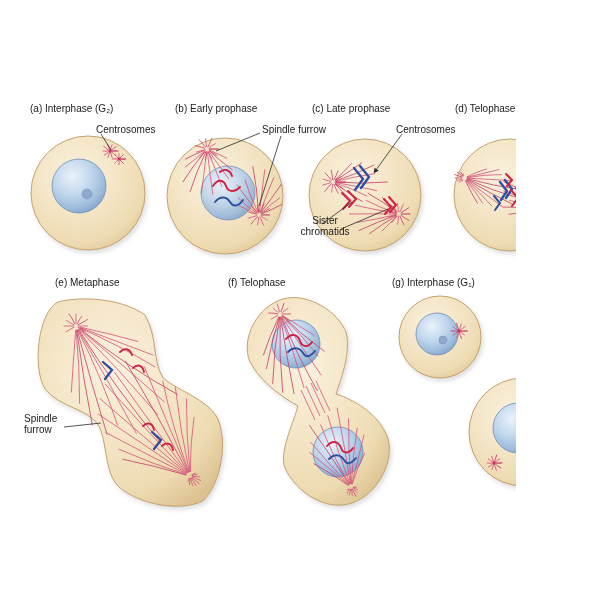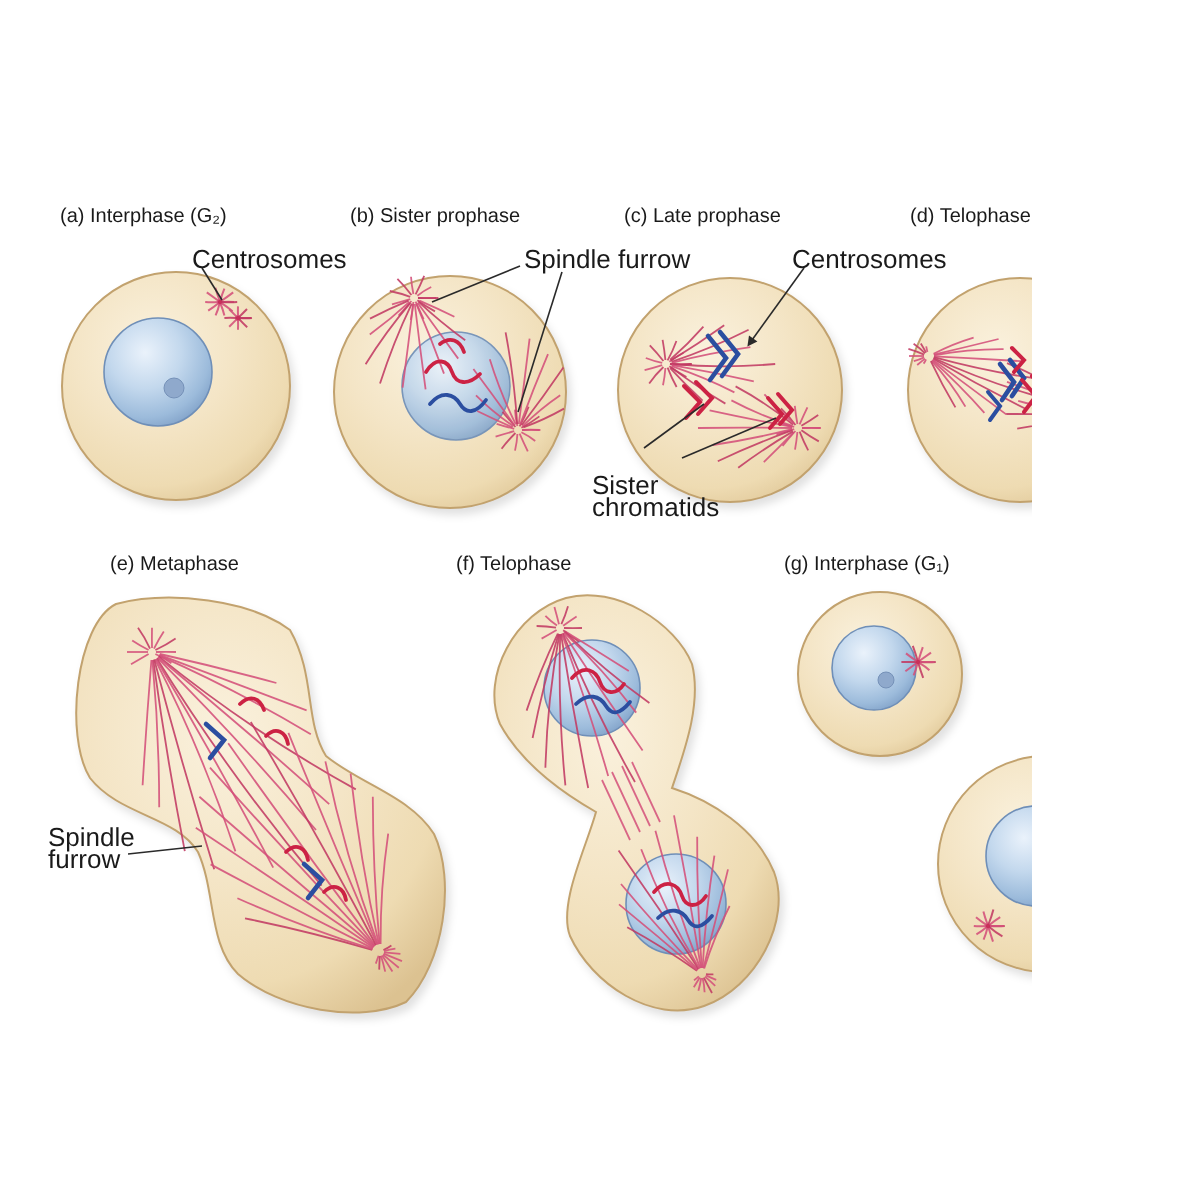--- a/index.html
+++ b/index.html
@@ -1,20 +1,20 @@
 <!DOCTYPE html>
 <html><head>
 <meta charset="utf-8">
 <style>
   html,body{margin:0;padding:0;background:#ffffff;}
   #stage{position:relative;width:516px;height:600px;background:#ffffff;overflow:hidden;
          font-family:"Liberation Sans", sans-serif;color:#1a1a1a;}
   #canvas{position:absolute;left:0;top:0;}
   .plabel{position:absolute;font-size:10px;line-height:12px;white-space:nowrap;}
-  .alabel{position:absolute;font-size:13px;line-height:11px;}
+  .alabel{position:absolute;font-size:10px;line-height:11px;}
   .cellshape{filter:drop-shadow(2px 3px 2px rgba(0,0,0,0.12));}
 </style>
 </head>
 <body>
 
 <div id="stage">
 
 <svg id="canvas" width="600" height="600" viewBox="0 0 600 600">
   <defs>
     <radialGradient id="cellGrad" cx="40%" cy="33%" r="78%">
@@ -374,26 +374,26 @@
     <line x1="281" y1="136" x2="259" y2="206"></line>
     <line x1="402" y1="134" x2="376" y2="170"></line>
     <polygon points="373.7,173.2 374.5,167.7 378.7,170.7" fill="#2a2a2a" stroke="none"></polygon>
     <line x1="322" y1="224" x2="352" y2="202"></line>
     <line x1="341" y1="229" x2="388" y2="209"></line>
     <line x1="64" y1="427" x2="101" y2="423"></line>
   </g>
 </svg>
 
 <div class="plabel" style="left:30px;top:103px">(a) Interphase (G₂)</div>
-<div class="plabel" style="left:175px;top:103px">(b) Sister prophase</div>
+<div class="plabel" style="left:175px;top:103px">(b) Early prophase</div>
 <div class="plabel" style="left:312px;top:103px">(c) Late prophase</div>
 <div class="plabel" style="left:455px;top:103px">(d) Telophase</div>
 <div class="plabel" style="left:55px;top:277px">(e) Metaphase</div>
 <div class="plabel" style="left:228px;top:277px">(f) Telophase</div>
 <div class="plabel" style="left:392px;top:277px">(g) Interphase (G₁)</div>
 
 <div class="alabel" style="left:96px;top:124px">Centrosomes</div>
 <div class="alabel" style="left:262px;top:124px">Spindle furrow</div>
 <div class="alabel" style="left:396px;top:124px">Centrosomes</div>
-<div class="alabel" style="left:296px;top:237px;width:58px;text-align:left">Sister chromatids</div>
+<div class="alabel" style="left:296px;top:215px;width:58px;text-align:center">Sister chromatids</div>
 <div class="alabel" style="left:24px;top:413px;width:54px">Spindle furrow</div>
 
 </div>
 
 </body></html>

